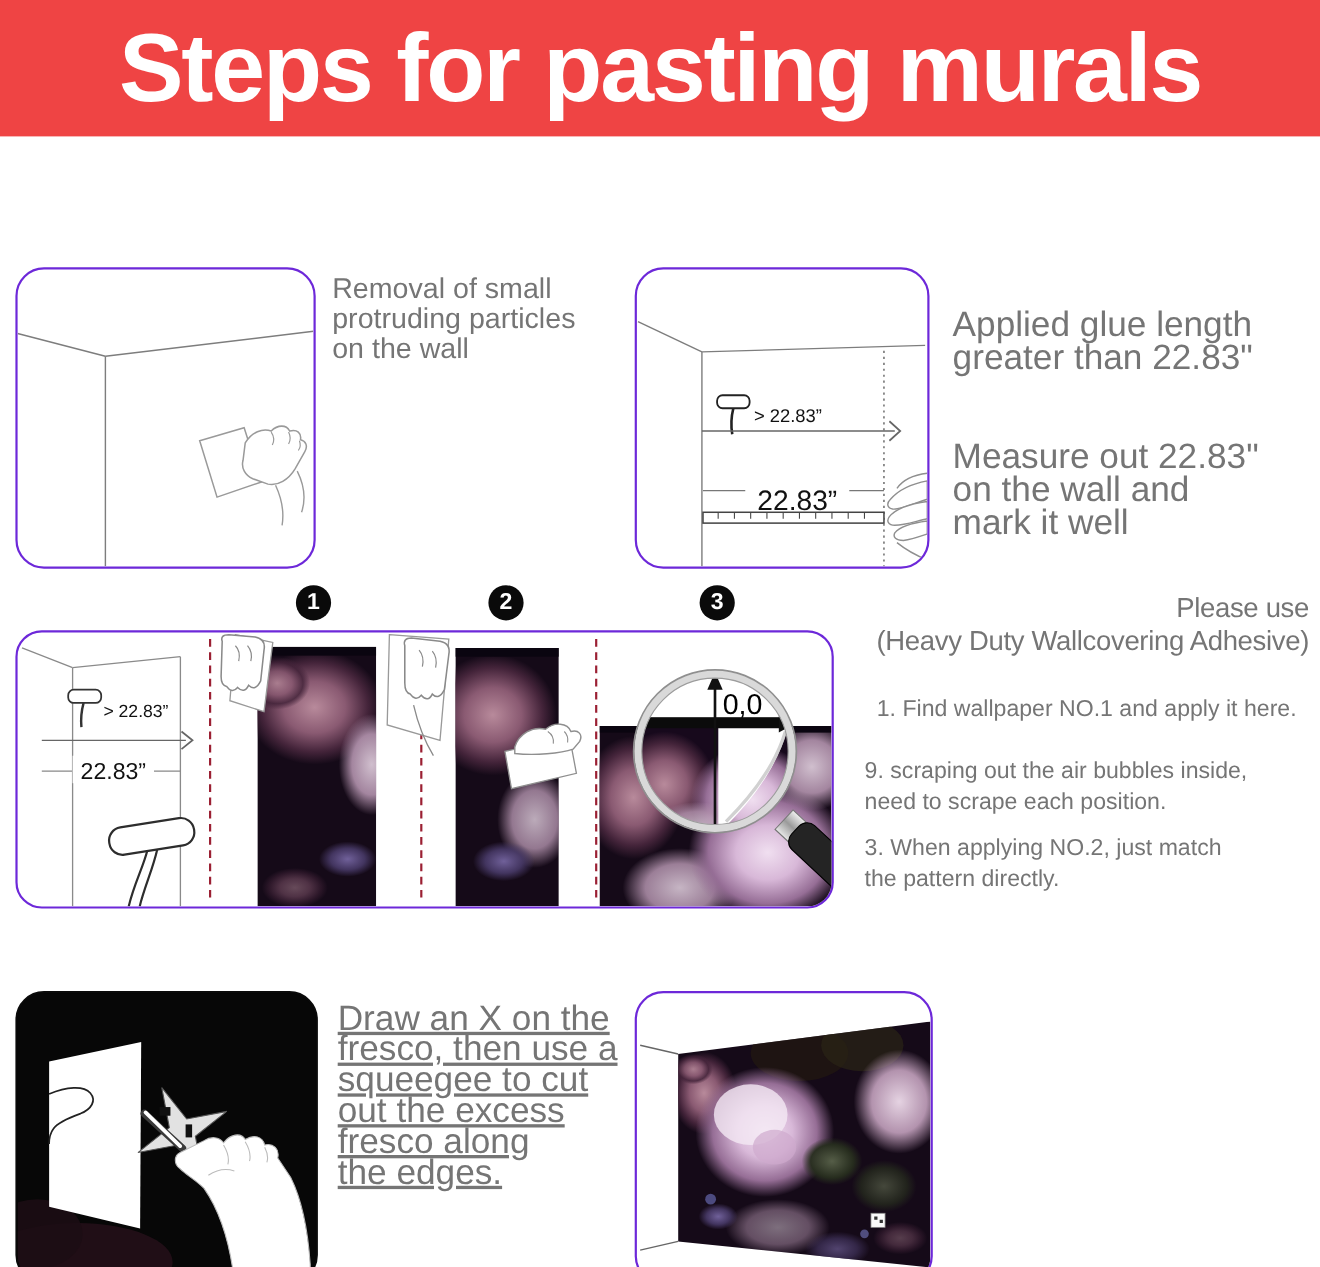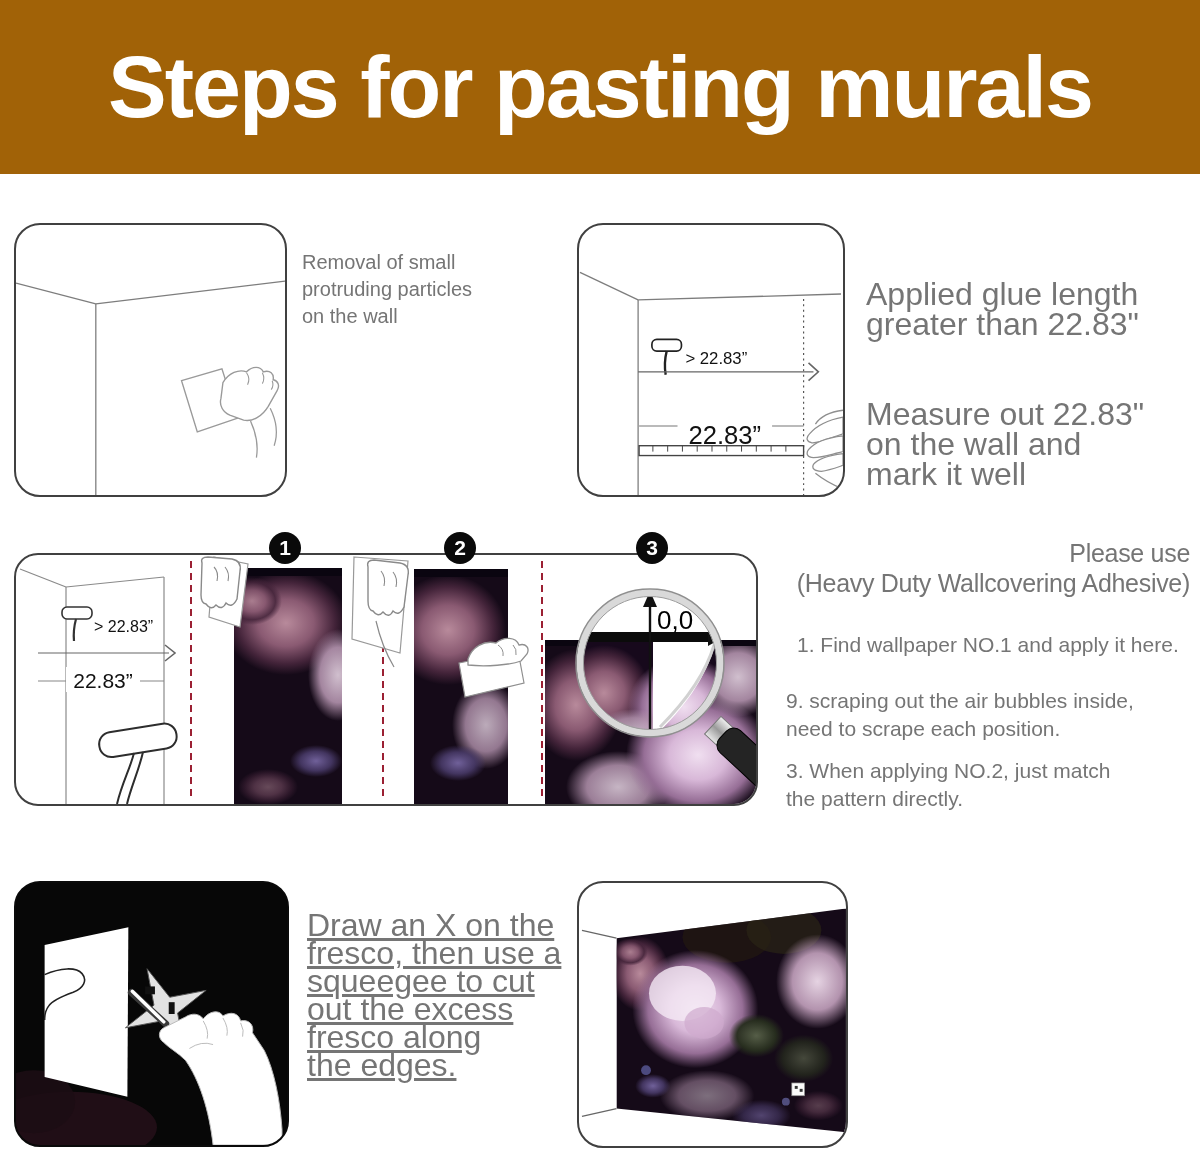--- a/index.html
+++ b/index.html
@@ -3,45 +3,46 @@
 <meta charset="utf-8">
 <style>
   html,body{margin:0;padding:0;background:#ffffff;}
   #stage{
     position:relative;width:1200px;height:1152px;background:#ffffff;overflow:hidden;
     font-family:"Liberation Sans",sans-serif;
   }
   .abs{position:absolute;}
   
   .header{
-    left:0;top:0;width:1200px;height:174px;background:#a16207;
+    left:0;top:0;width:1200px;height:124px;background:#ef4444;
     display:flex;align-items:center;justify-content:center;
   }
   .header h1{
     margin:0;color:#ffffff;font-size:88px;font-weight:bold;letter-spacing:-2px;
     font-family:"Liberation Sans",sans-serif;
   }
   
   .panel{
-    border:2px solid #404040;border-radius:26px;background:#ffffff;overflow:hidden;
+    border:2px solid #6d28d9;border-radius:26px;background:#ffffff;overflow:hidden;
     box-sizing:border-box;
+    margin-top:20px;
   }
   .panel.dark{background:#060606;border-color:#0a0a0a;}
   .panelA{left:14px;top:223px;width:273px;height:274px;}
   .panelB{left:577px;top:223px;width:268px;height:274px;}
   .panelM{left:14px;top:553px;width:744px;height:253px;border-radius:24px;}
   .panelC{left:14px;top:881px;width:275px;height:266px;}
   .panelD{left:577px;top:881px;width:271px;height:267px;}
   .panel svg{display:block;width:100%;height:100%;}
   svg text{font-family:"Liberation Sans",sans-serif;}
   
   .cap{
     color:#757575;white-space:pre-line;font-size:32px;line-height:30px;
   }
-  .capA{left:302px;top:249px;font-size:20px;line-height:27px;}
+  .capA{left:302px;top:249px;font-size:26px;line-height:27px;}
   .capB1{left:866px;top:279px;}
   .capB2{left:866px;top:399px;}
   .capC{left:307px;top:911px;line-height:28px;text-decoration:underline;}
   .capD{left:872px;top:911px;line-height:31px;}
   
   .badge{
     width:32px;height:32px;border-radius:50%;background:#0a0a0a;color:#ffffff;
     display:flex;align-items:center;justify-content:center;
     font-size:21px;font-weight:bold;top:532px;
   }

